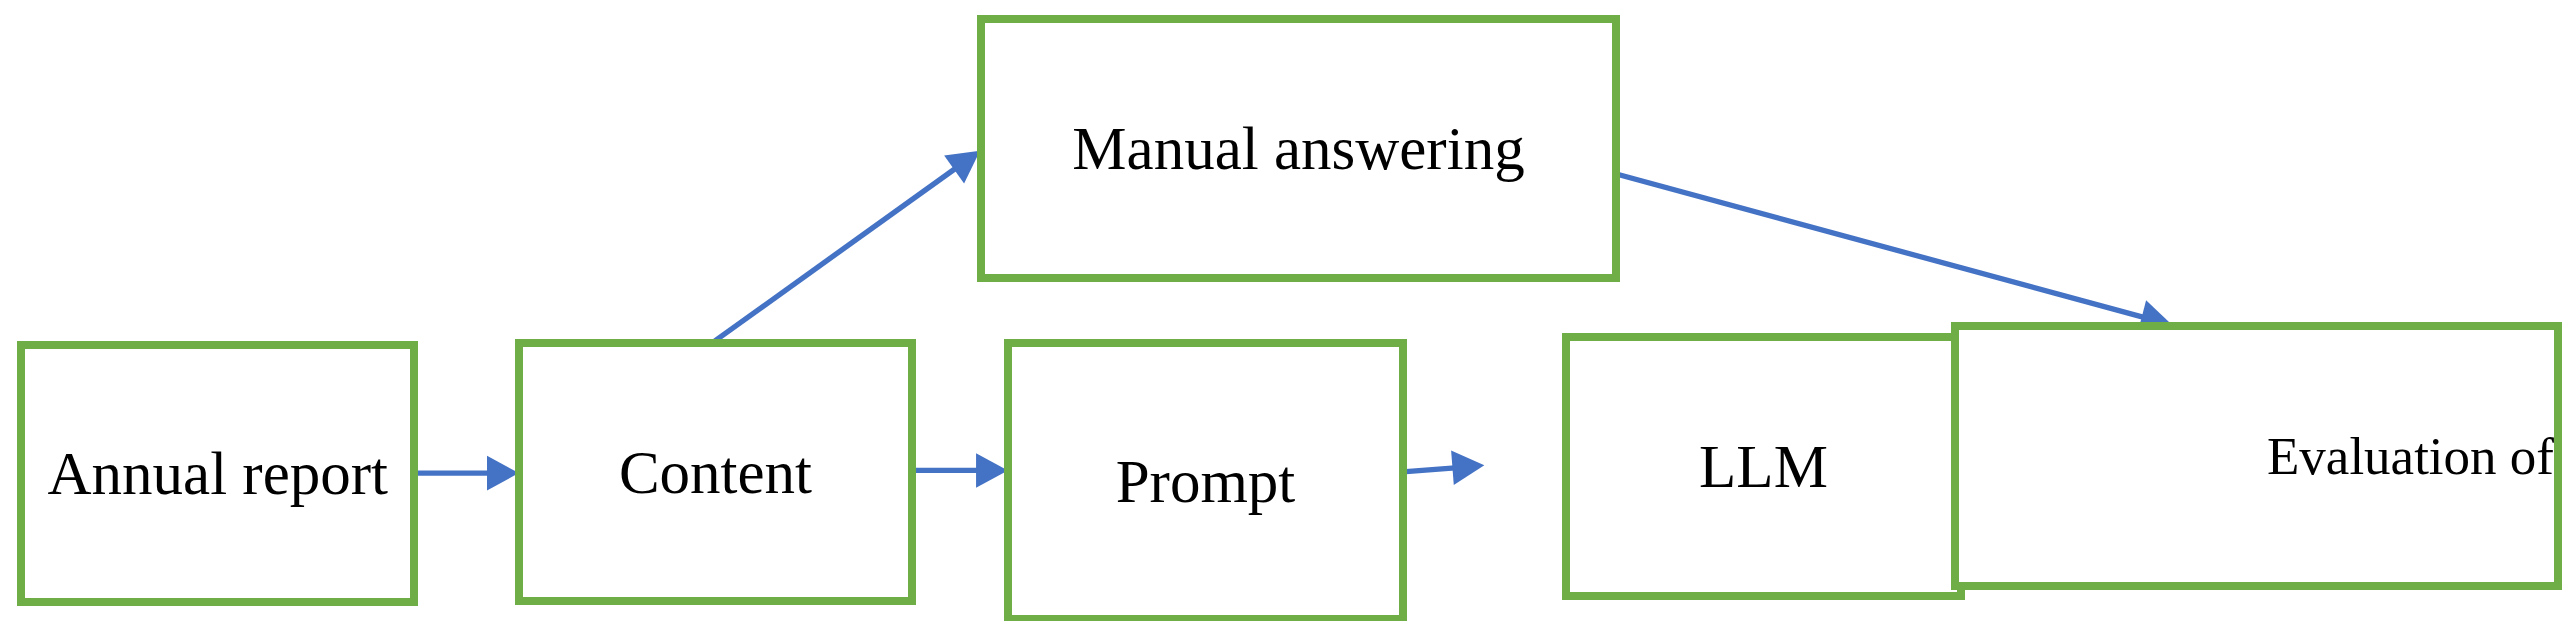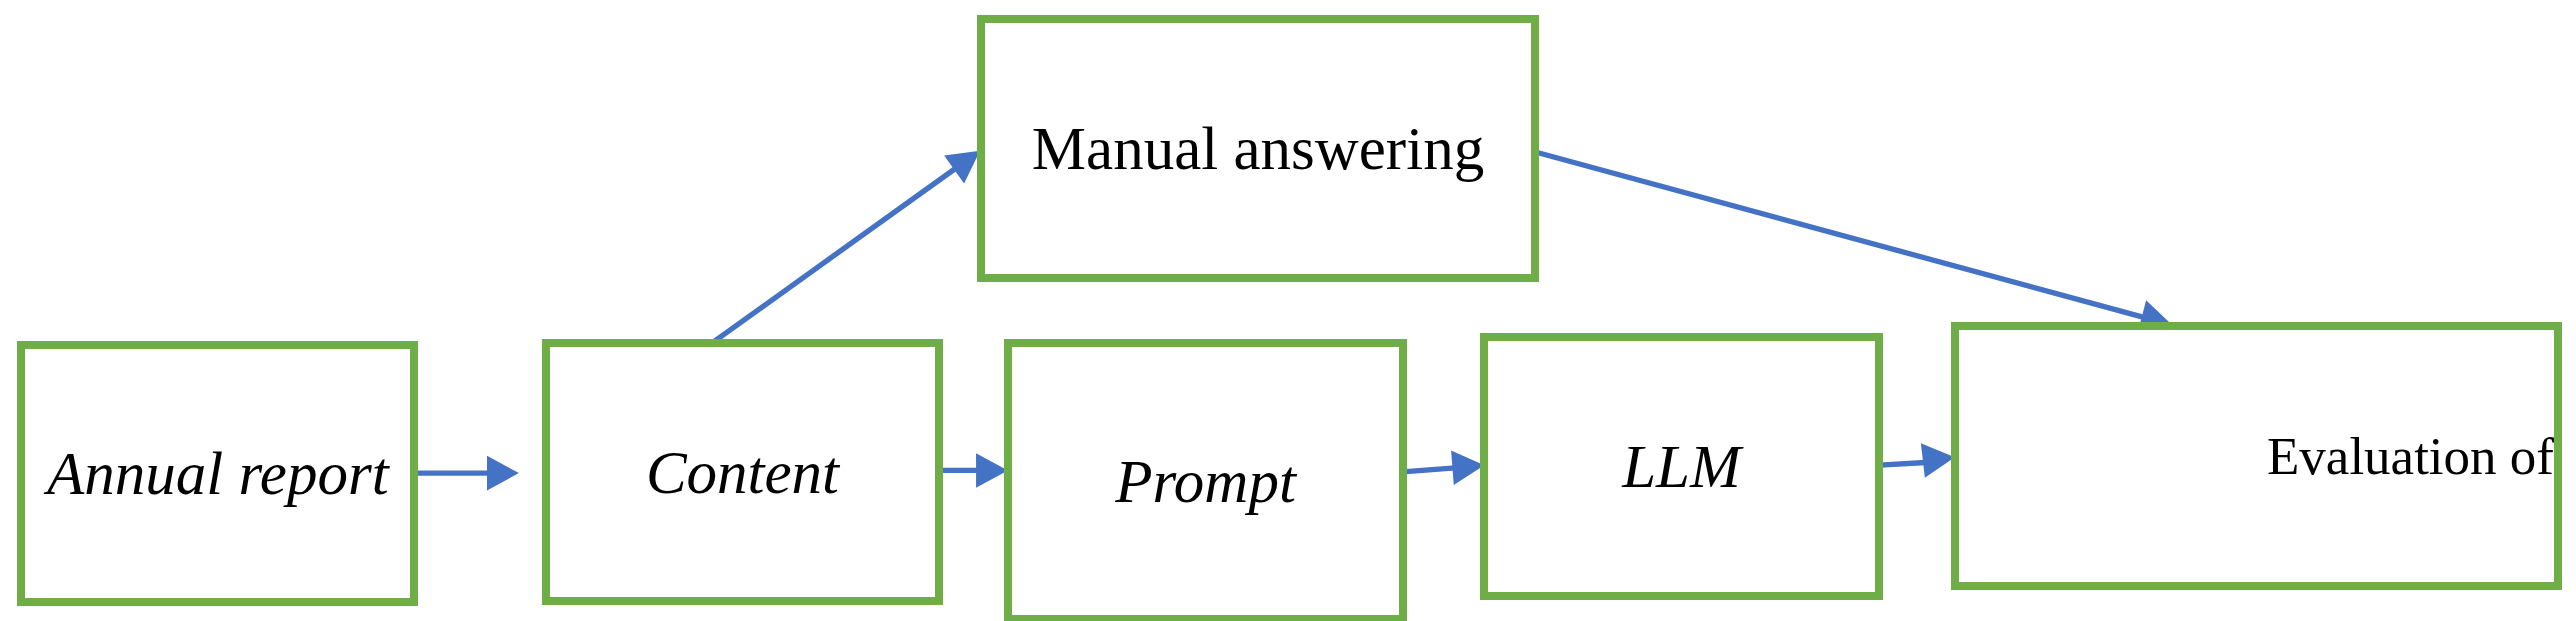--- a/index.html
+++ b/index.html
@@ -28,31 +28,31 @@
     align-items: center;
     justify-content: center;
     text-align: center;
     color: #000000;
   }
   .flow-box .line {
     display: block;
     white-space: nowrap;
   }
   .box-main { font-size: 61px; }
-  .box-main .line { line-height: 81px; font-style: italic; }
+  .box-main .line { line-height: 81px; }
   .box-top .line { line-height: 74px; }
   .box-top { font-size: 61px; }
   .box-eval { font-size: 53px; align-items: flex-end; }
   .box-eval .line { line-height: 89px; }
 
   #box-annual   { left: 17.3px;   top: 341px; width: 401px; height: 265px; }
-  #box-content  { left: 542px;  top: 339px; width: 401px; height: 266px; }
-  #box-manual   { left: 977px; top: 15.3px;  width: 562px; height: 267px; }
+  #box-content  { left: 515px;  top: 339px; width: 401px; height: 266px; }
+  #box-manual   { left: 977px; top: 15.3px;  width: 643px; height: 267px; }
   #box-prompt   { left: 1004px; top: 339px; width: 403px; height: 284px; }
-  #box-llm      { left: 1480px; top: 333px; width: 403px; height: 267px; }
+  #box-llm      { left: 1562px; top: 333px; width: 403px; height: 267px; }
   #box-eval     { left: 1951px; top: 322px; width: 611px; height: 268px; }
 </style>
 </head>
 <body>
 
 <div class="canvas">
 
   <svg class="arrows-layer" viewBox="0 0 3877 936" xmlns="http://www.w3.org/2000/svg">
 
     <g>

